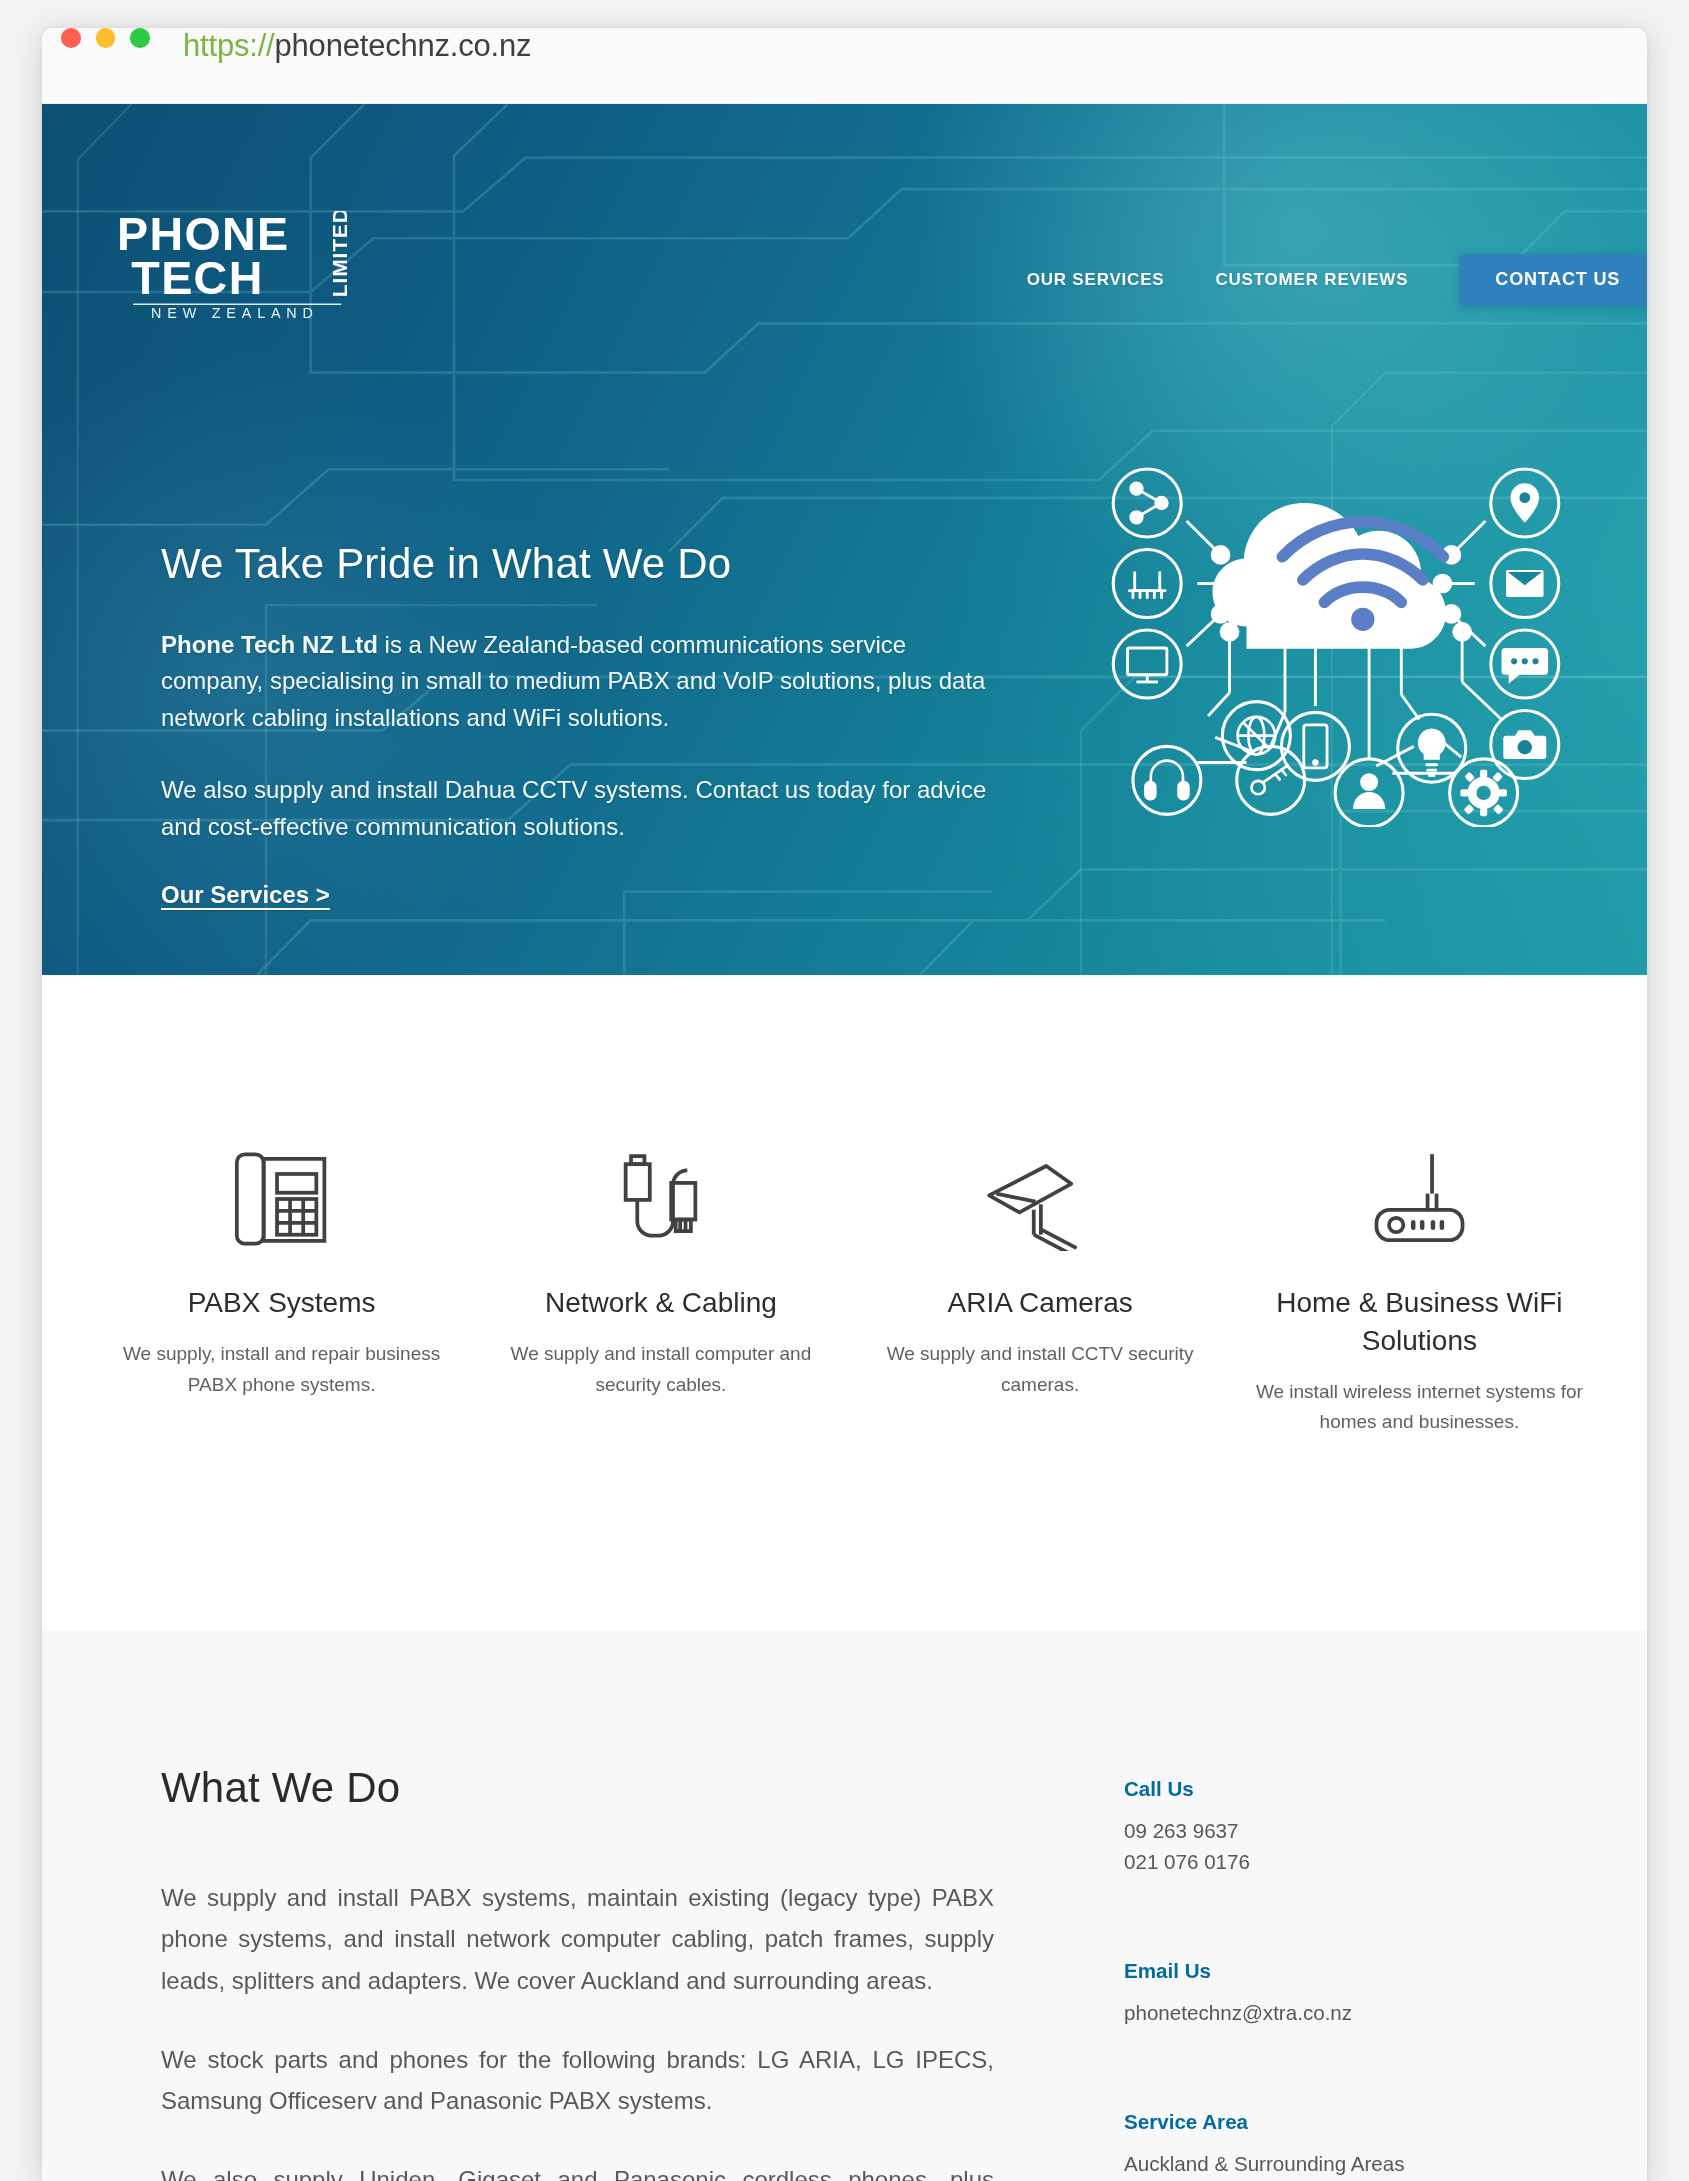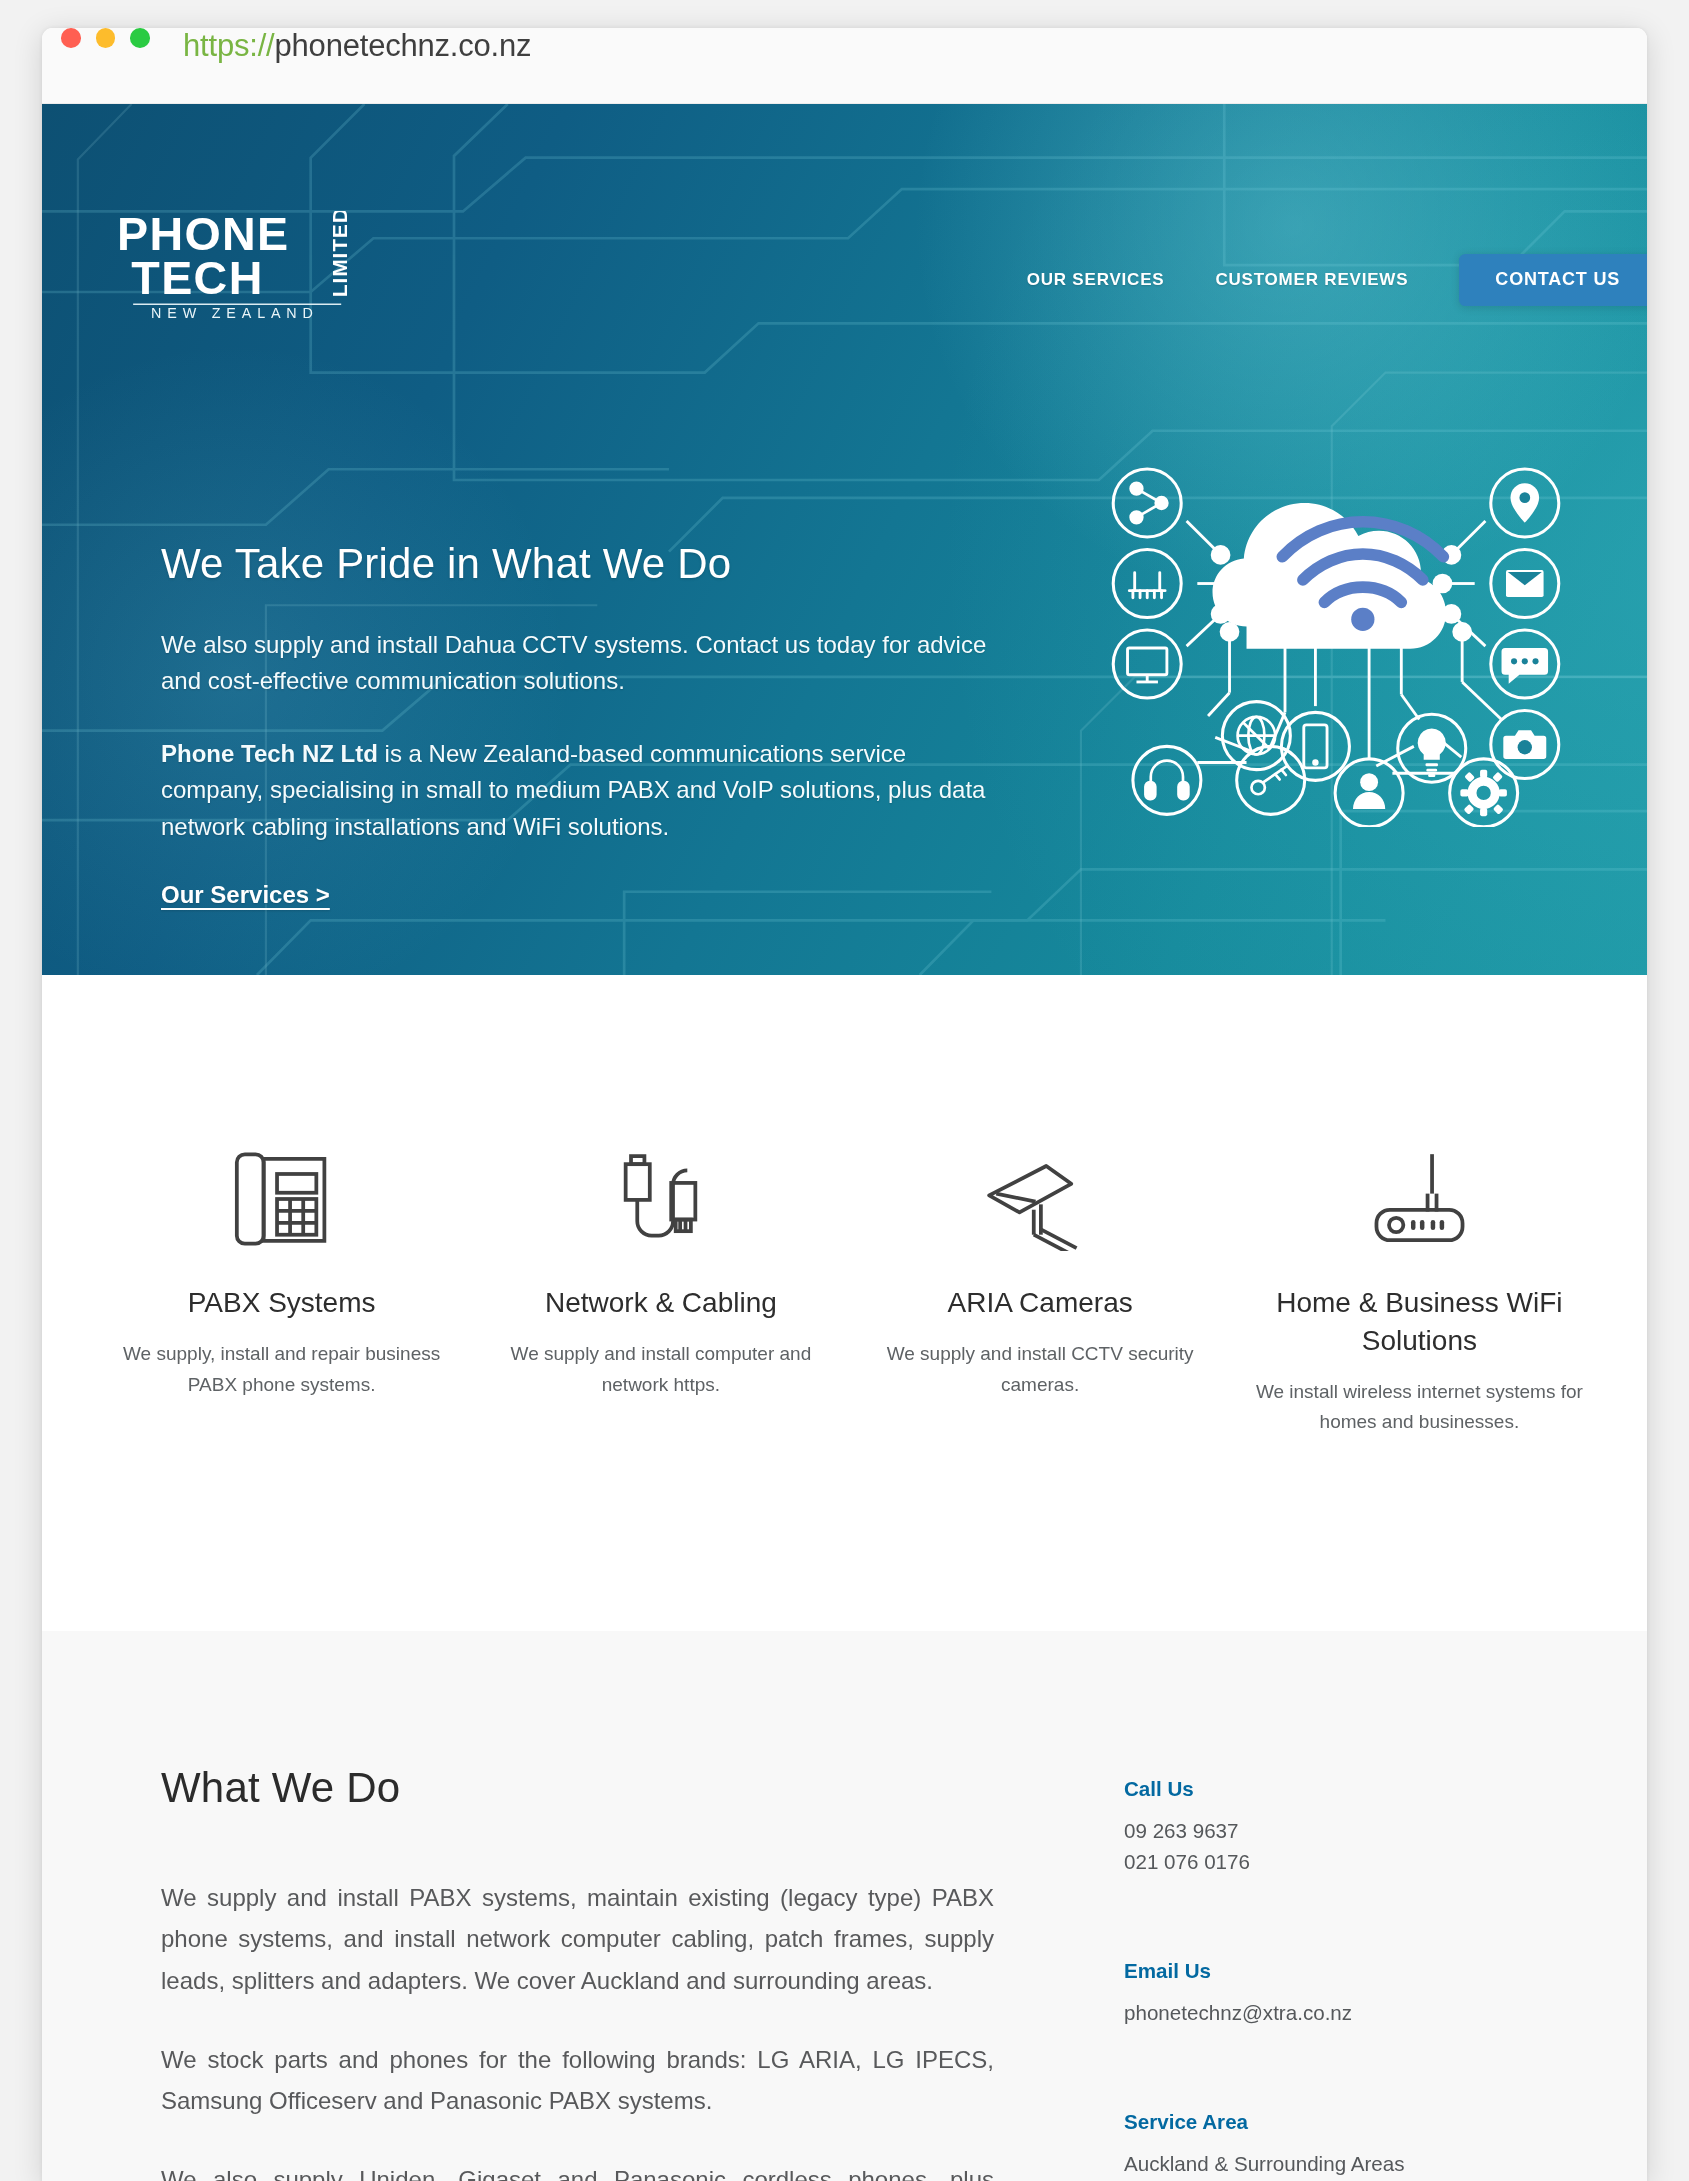--- a/index.html
+++ b/index.html
@@ -190,22 +190,22 @@
     </div>
 
     <div id="nav">
       <a class="nav-link" href="#">OUR SERVICES</a>
       <a class="nav-link" href="#">CUSTOMER REVIEWS</a>
       <div id="contact-btn">CONTACT US</div>
     </div>
 
     <div id="hero-copy">
       <h1 id="hero-title">We Take Pride in What We Do</h1>
+      <p class="hero-p"><b>Phone Tech NZ Ltd</b><span> is a New Zealand-based communications service company, specialising in small to medium PABX and VoIP solutions, plus data network cabling installations and WiFi solutions.</span></p>
       <p class="hero-p">We also supply and install Dahua CCTV systems. Contact us today for advice and cost-effective communication solutions.</p>
-      <p class="hero-p"><b>Phone Tech NZ Ltd</b><span> is a New Zealand-based communications service company, specialising in small to medium PABX and VoIP solutions, plus data network cabling installations and WiFi solutions.</span></p>
       <a id="hero-link" href="#">Our Services &gt;</a>
     </div>
 
     <div id="cloud-art">
       <svg viewBox="0 0 570 420">
         <g stroke="#ffffff" stroke-width="3.2" fill="none">
           <line x1="118" y1="78" x2="152" y2="112"></line>
           <line x1="130" y1="148" x2="162" y2="148"></line>
           <line x1="118" y1="218" x2="152" y2="186"></line>
           <line x1="452" y1="78" x2="418" y2="112"></line>
@@ -426,21 +426,21 @@
             <rect x="22" y="19" width="27" height="40"></rect>
             <path d="M35 59v24a16 16 0 0016 16h8a16 16 0 0016-16V42a16 16 0 0116-16h0"></path>
             <rect x="73" y="40" width="27" height="41"></rect>
             <rect x="78" y="81" width="17" height="13"></rect>
             <line x1="83" y1="81" x2="83" y2="94"></line>
             <line x1="89" y1="81" x2="89" y2="94"></line>
           </g>
         </svg>
       </div>
       <div class="svc-title">Network &amp; Cabling</div>
-      <div class="svc-desc">We supply and install computer and network https.</div>
+      <div class="svc-desc">We supply and install computer and security cables.</div>
     </div>
 
     <div class="svc-card">
       <div class="svc-icon">
         <svg width="116" height="104" viewBox="0 0 130 116">
           <g fill="none" stroke="#414141" stroke-width="4.2" stroke-linejoin="round">
             <path d="M8 54l64-33 28 20-58 32z"></path>
             <path d="M16 52l44 9"></path>
             <path d="M58 70v28"></path>
             <path d="M66 64v34"></path>

